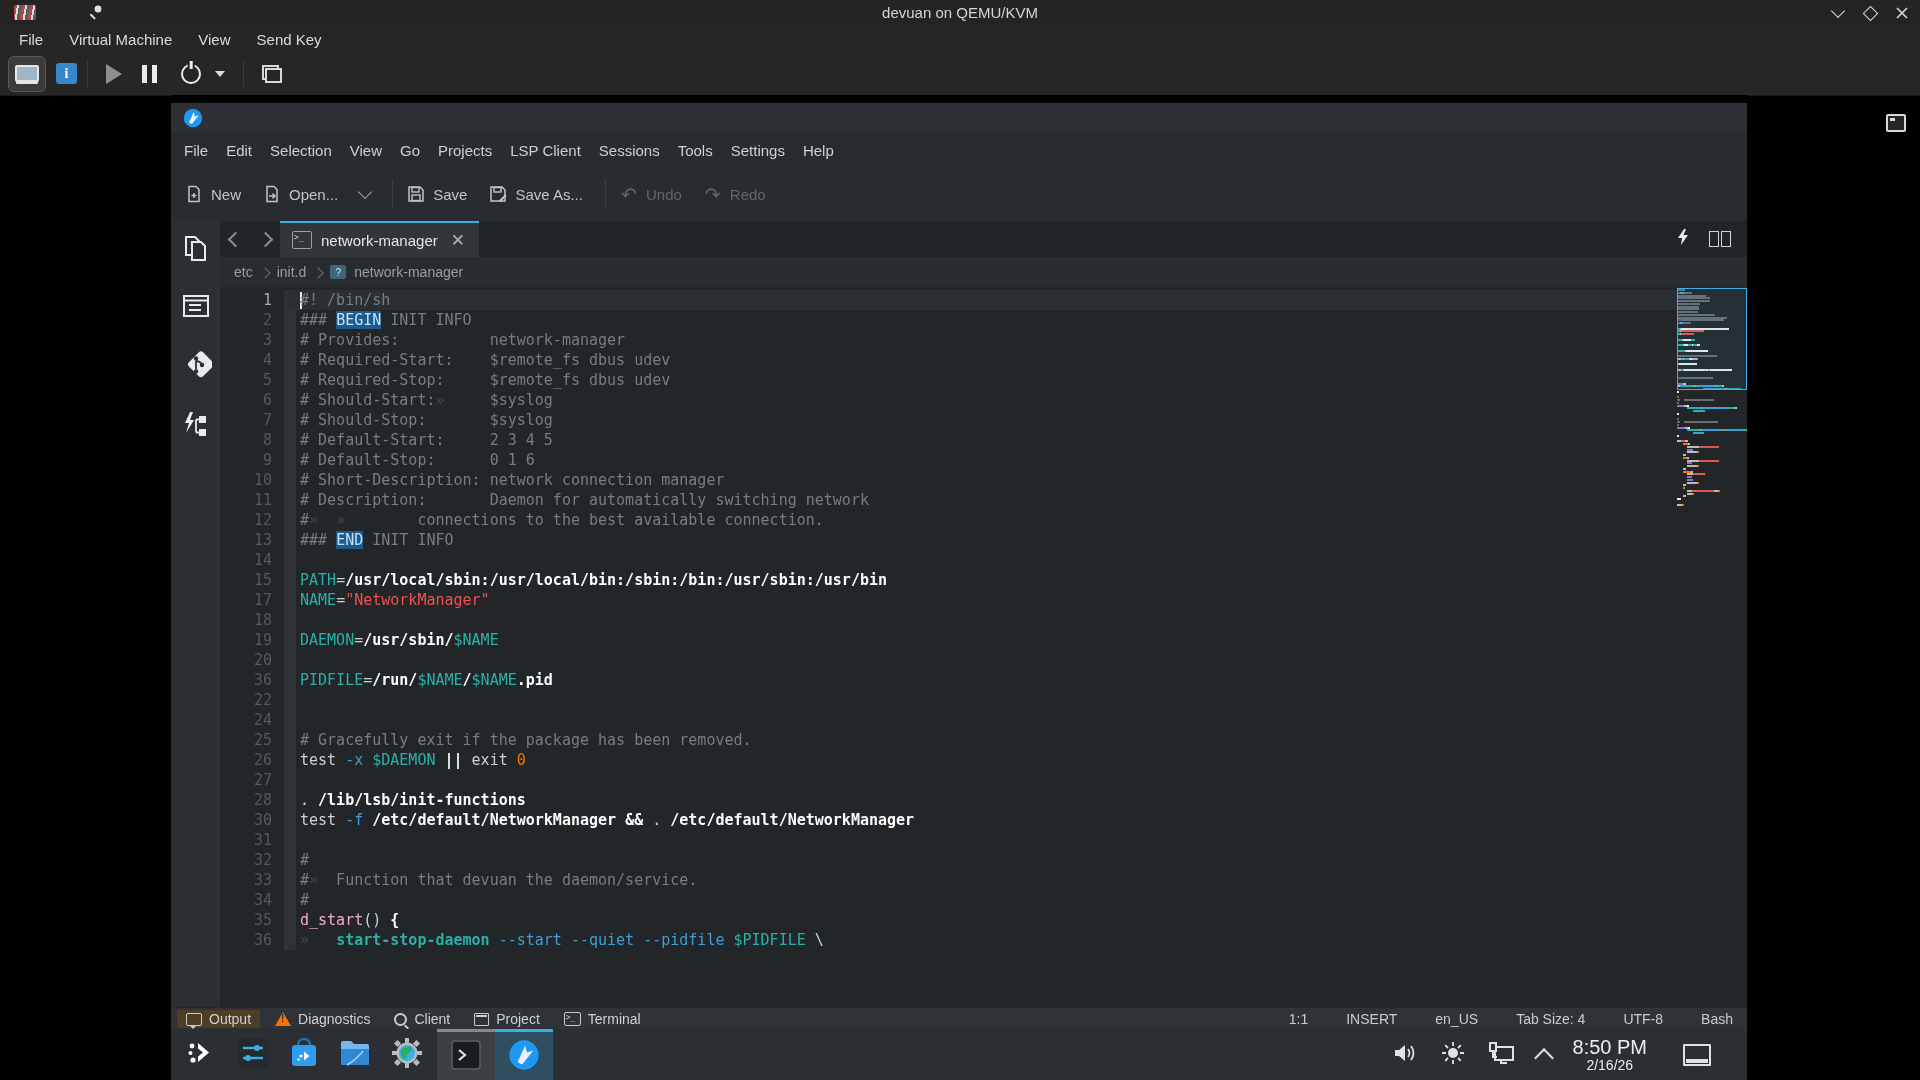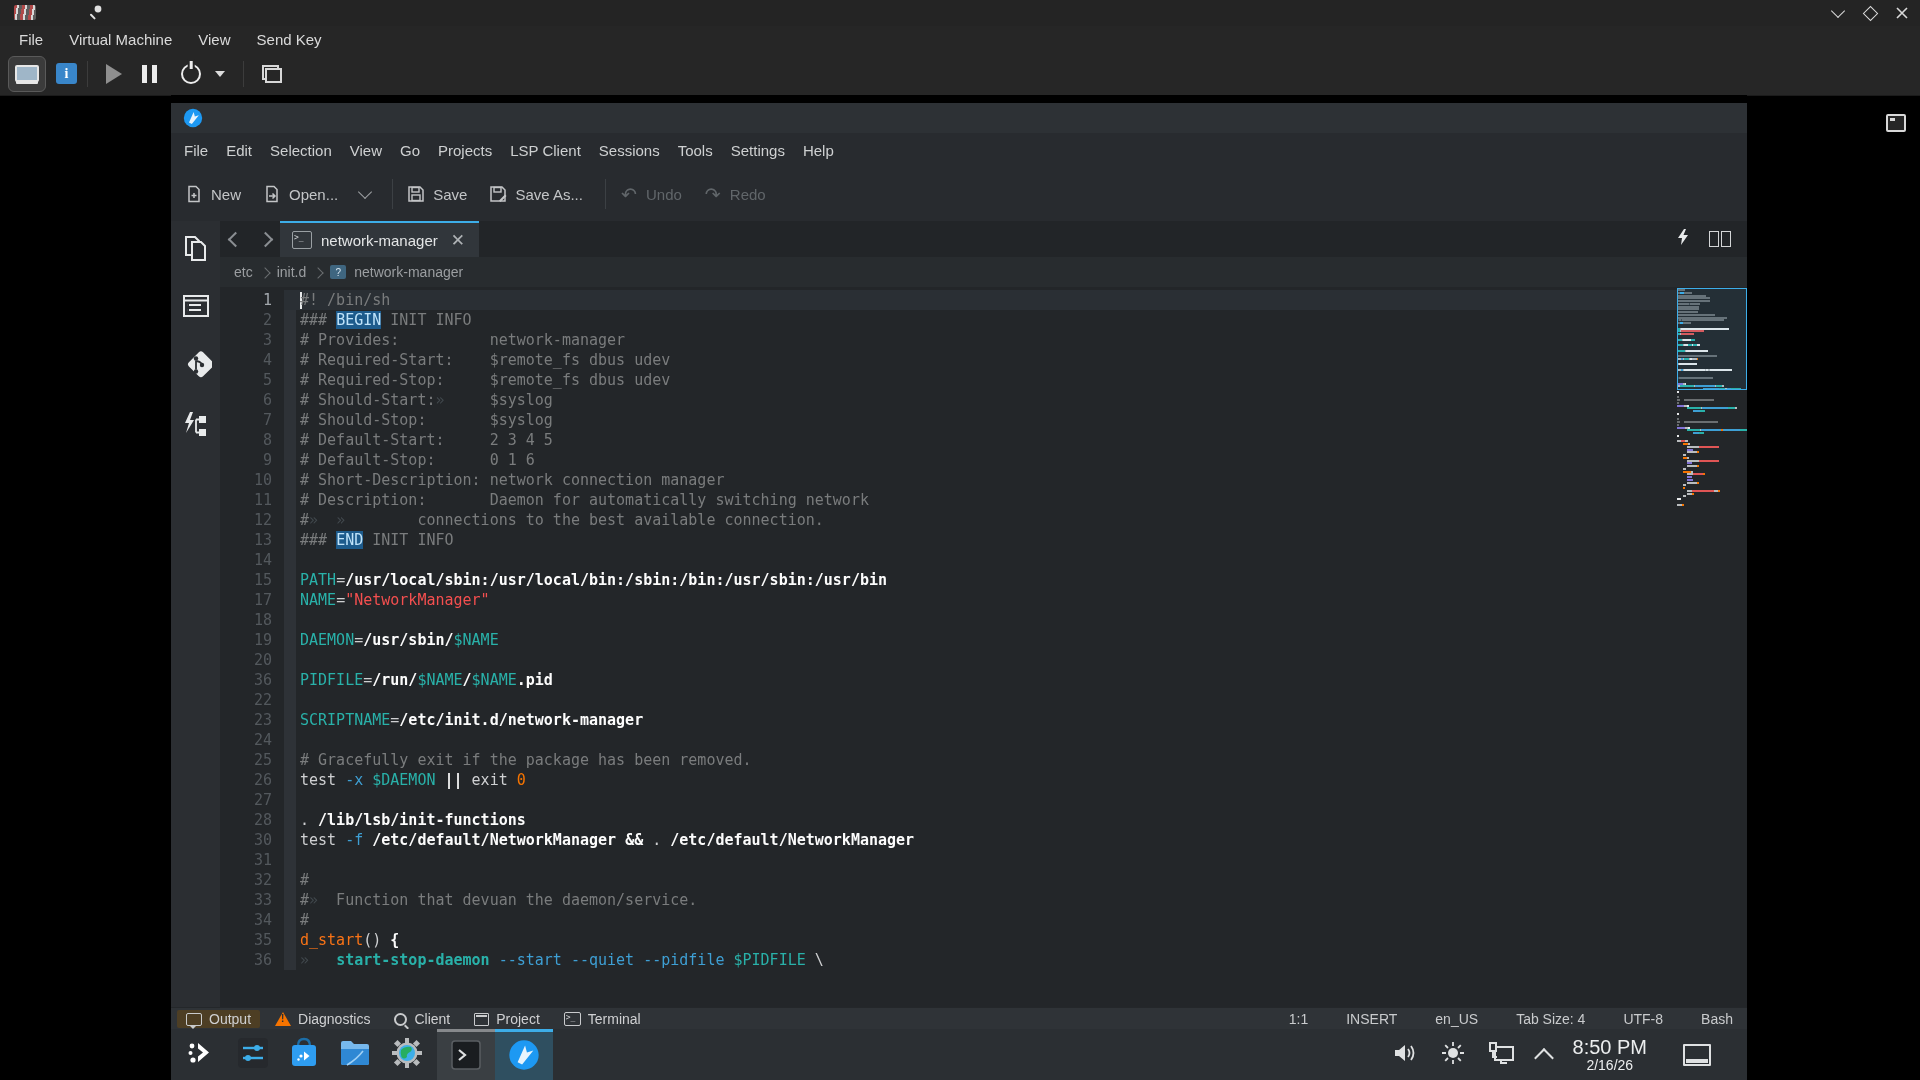--- a/index.html
+++ b/index.html
@@ -70,21 +70,21 @@
   .ln{display:flex;height:20px;line-height:20px;font-family:"DejaVu Sans Mono",monospace;font-size:15px;white-space:pre;}
   .ln .num{width:52px;text-align:right;padding-right:12px;color:#53585d;flex:none;}
   .ln .fold{width:12px;background:#2e3237;flex:none;}
   .ln .txt{padding-left:4px;flex:1;}
   .ln.cur .num{color:#a3a8ad;}
   .ln.cur .fold,.ln.cur .txt{background:#2a2f34;}
   .cursor{display:inline-block;width:2px;height:17px;background:#e8eaeb;vertical-align:middle;margin-right:-2px;}
   .cm{color:#7a7c7d;} .tb{color:#41484d;} .nm{color:#cfd0d2;}
   .pt{color:#fcfcfc;font-weight:bold;} .vr{color:#29b1a9;} .op{color:#3e9fd4;}
   .st{color:#f44f4f;} .nu{color:#f67400;} .kw{color:#fcfcfc;font-weight:bold;}
-  .fn{color:#f97316;} .cmd{color:#29b1a9;font-weight:bold;}
+  .fn{color:#f9a8d4;} .cmd{color:#29b1a9;font-weight:bold;}
   .rg{color:#bfe3fa;background:#1d5b8c;}
   
   .minimap{position:absolute;right:0;top:0;bottom:0;width:70px;background:#232629;padding-top:2px;}
   .mrow{height:2px;margin-bottom:0.75px;display:flex;}
   .mrow i{display:block;height:2px;}
   .mviewport{position:absolute;left:0;right:0;top:1px;height:100px;border:1px solid #3daee9;background:rgba(61,174,233,0.07);}
   
   .k-statusbar{height:22px;background:#2f3337;border-top:1px solid #24272a;display:flex;align-items:center;font-size:14px;color:#cfd0d2;padding:0 14px 0 6px;}
   .sb-btn{display:flex;align-items:center;gap:7px;padding:1px 9px;border-radius:2px;margin-right:6px;}
   .sb-btn.attn{background:#4d3e24;}
@@ -120,20 +120,21 @@
 <div id="screen">
 
   <div class="vm-titlebar">
     <span class="vm-app-icon"></span>
     <span class="vm-pin-icon">
       <svg width="16" height="16" viewBox="0 0 16 16">
           <circle cx="10" cy="5" r="3.4" fill="#e0e0e0"></circle>
           <rect x="3" y="9.4" width="7" height="2" rx="1" fill="#e0e0e0" transform="rotate(45 3 9.4)"></rect>
         </svg>
     </span>
+    <span class="vm-title">devuan on QEMU/KVM</span>
     <span class="vm-controls">
       <span class="wc">
           <i class="chev-down"></i>
         </span>
       <span class="wc">
           <i class="diamond"></i>
         </span>
       <span class="wc">
         <svg width="12" height="12" viewBox="0 0 12 12">
             <path d="M1 1 L11 11 M11 1 L1 11" stroke="#d9d9d9" stroke-width="1.6"></path>
@@ -340,21 +341,20 @@
                 <div class="ln"><span class="num">12</span><span class="fold"></span><span class="txt"><span class="cm">#</span><span class="tb">»</span><span class="cm">  </span><span class="tb">»</span><span class="cm">        connections to the best available connection.</span></span></div>
                 <div class="ln"><span class="num">13</span><span class="fold"></span><span class="txt"><span class="cm">### </span><span class="rg">END</span><span class="cm"> INIT INFO</span></span></div>
                 <div class="ln"><span class="num">14</span><span class="fold"></span><span class="txt"></span></div>
                 <div class="ln"><span class="num">15</span><span class="fold"></span><span class="txt"><span class="vr">PATH</span><span class="nm">=</span><span class="pt">/usr/local/sbin:/usr/local/bin:/sbin:/bin:/usr/sbin:/usr/bin</span></span></div>
                 <div class="ln"><span class="num">17</span><span class="fold"></span><span class="txt"><span class="vr">NAME</span><span class="nm">=</span><span class="st">"NetworkManager"</span></span></div>
                 <div class="ln"><span class="num">18</span><span class="fold"></span><span class="txt"></span></div>
                 <div class="ln"><span class="num">19</span><span class="fold"></span><span class="txt"><span class="vr">DAEMON</span><span class="nm">=</span><span class="pt">/usr/sbin/</span><span class="vr">$NAME</span></span></div>
                 <div class="ln"><span class="num">20</span><span class="fold"></span><span class="txt"></span></div>
                 <div class="ln"><span class="num">36</span><span class="fold"></span><span class="txt"><span class="vr">PIDFILE</span><span class="nm">=</span><span class="pt">/run/</span><span class="vr">$NAME</span><span class="pt">/</span><span class="vr">$NAME</span><span class="pt">.pid</span></span></div>
                 <div class="ln"><span class="num">22</span><span class="fold"></span><span class="txt"></span></div>
-                <div class="ln"><span class="num">23</span><span class="fold"></span><span class="txt"><span class="vr">SCRIPTNAME</span><span class="nm">=</span><span class="pt">/etc/init.d/network-manager</span></span></div>
                 <div class="ln"><span class="num">24</span><span class="fold"></span><span class="txt"></span></div>
                 <div class="ln"><span class="num">25</span><span class="fold"></span><span class="txt"><span class="cm"># Gracefully exit if the package has been removed.</span></span></div>
                 <div class="ln"><span class="num">26</span><span class="fold"></span><span class="txt"><span class="nm">test </span><span class="op">-x</span><span class="nm"> </span><span class="vr">$DAEMON</span><span class="nm"> </span><span class="kw">||</span><span class="nm"> exit </span><span class="nu">0</span></span></div>
                 <div class="ln"><span class="num">27</span><span class="fold"></span><span class="txt"></span></div>
                 <div class="ln"><span class="num">28</span><span class="fold"></span><span class="txt"><span class="nm">. </span><span class="pt">/lib/lsb/init-functions</span></span></div>
                 <div class="ln"><span class="num">30</span><span class="fold"></span><span class="txt"><span class="nm">test </span><span class="op">-f</span><span class="nm"> </span><span class="pt">/etc/default/NetworkManager</span><span class="nm"> </span><span class="kw">&amp;&amp;</span><span class="nm"> . </span><span class="pt">/etc/default/NetworkManager</span></span></div>
                 <div class="ln"><span class="num">31</span><span class="fold"></span><span class="txt"></span></div>
                 <div class="ln"><span class="num">32</span><span class="fold"></span><span class="txt"><span class="cm">#</span></span></div>
                 <div class="ln"><span class="num">33</span><span class="fold"></span><span class="txt"><span class="cm">#</span><span class="tb">»</span><span class="cm">  Function that devuan the daemon/service.</span></span></div>
                 <div class="ln"><span class="num">34</span><span class="fold"></span><span class="txt"><span class="cm">#</span></span></div>

